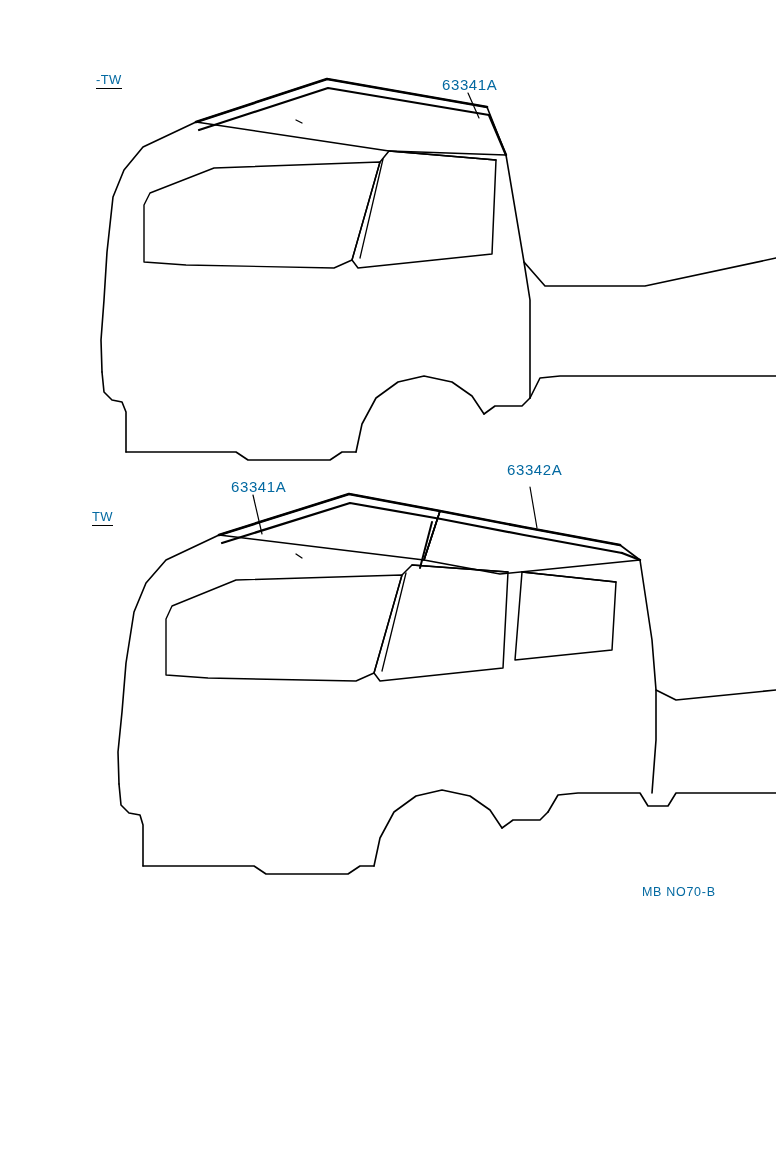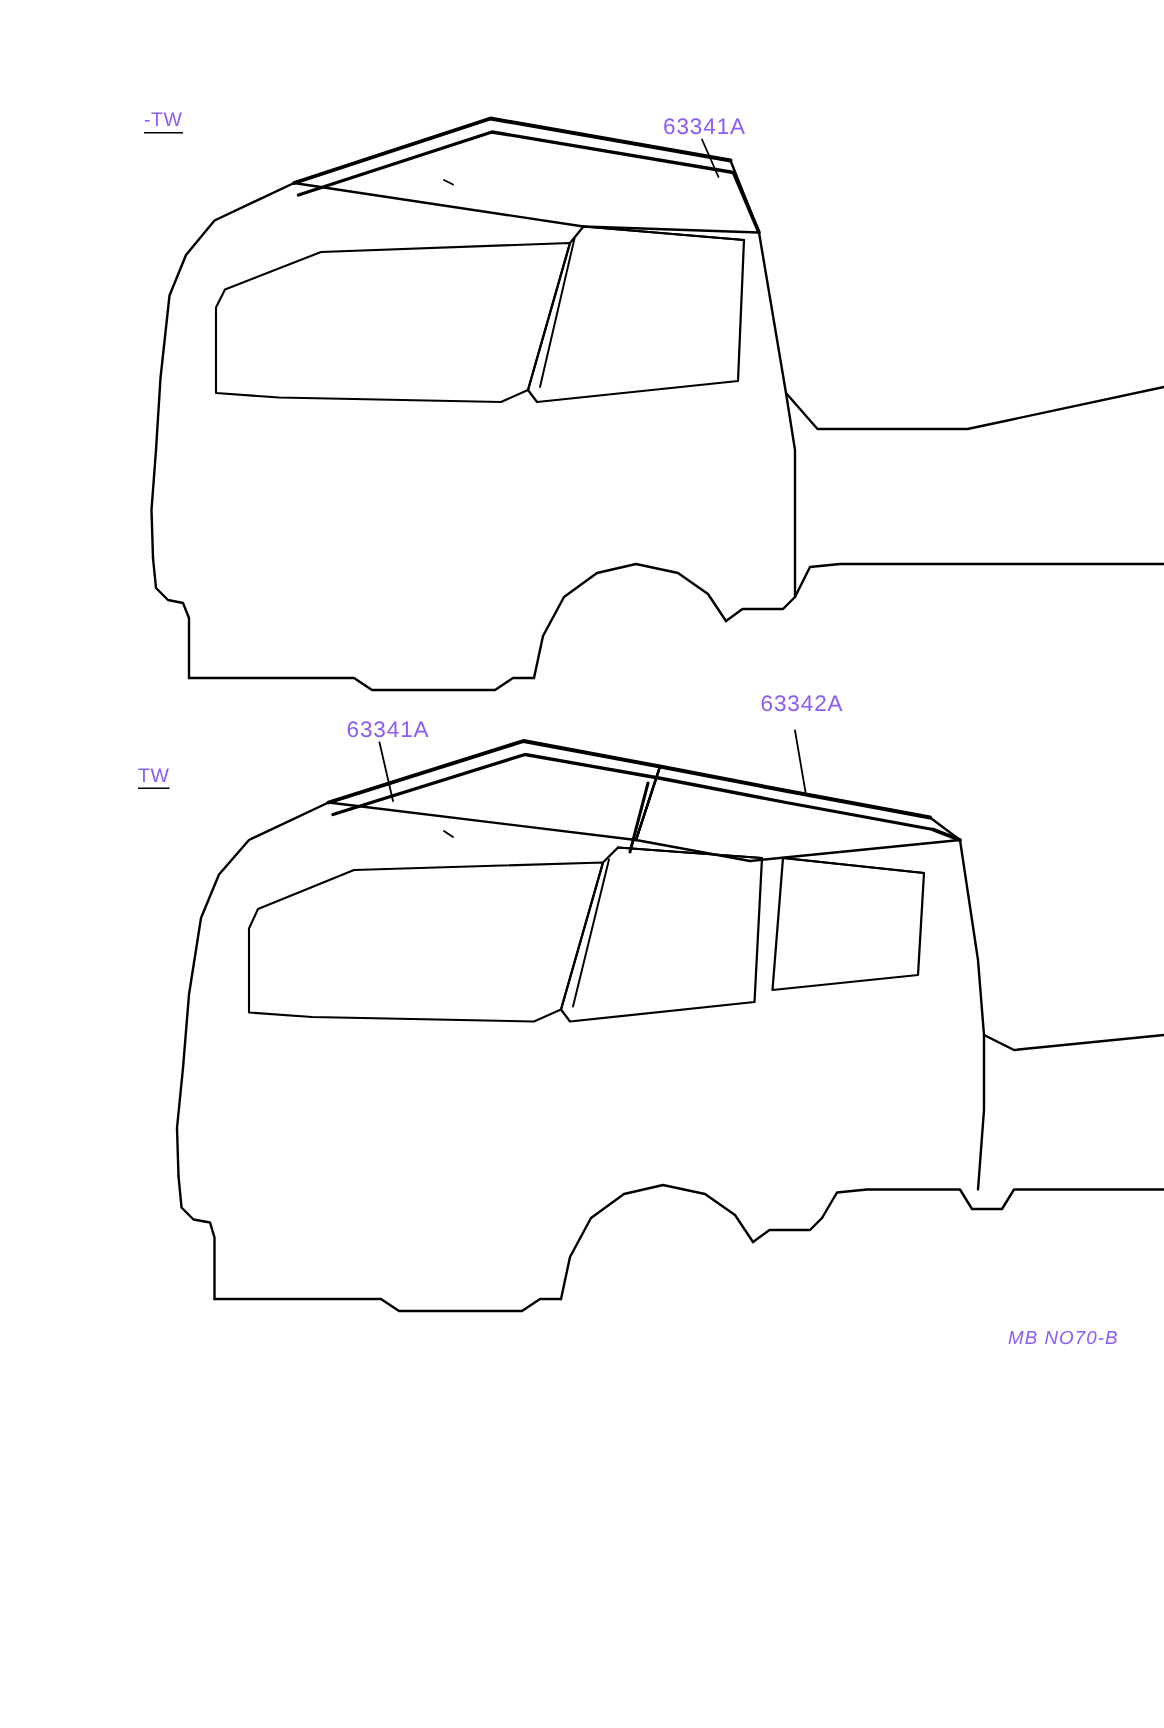--- a/index.html
+++ b/index.html
@@ -26,21 +26,21 @@
     left: 0;
     top: 0;
     width: 776px;
     height: 1152px;
   }
   .lbl {
     position: absolute;
     font-family: "Liberation Sans", sans-serif;
     font-size: 13.5px;
     letter-spacing: 0.5px;
-    color: #8b5cf6;
+    color: #0369a1;
     white-space: nowrap;
   }
   .lbl-variant {
     font-size: 13px;
     letter-spacing: 0.4px;
     border-bottom: 1.3px solid #000;
     padding-bottom: 1px;
   }
   .lbl-code {
     font-size: 15px;
@@ -49,21 +49,21 @@
   .lbl-sheet {
     font-size: 12.5px;
     letter-spacing: 0.7px;
   }
   
   #variant-top { left: 96px; top: 72px; }
   #code-top-1  { left: 442px; top: 76px; }
   #variant-bottom { left: 92px; top: 509px; }
   #code-bot-1  { left: 231px; top: 478px; }
   #code-bot-2  { left: 507px; top: 461px; }
-  #sheet-code  { left: 672px; top: 885px; font-style: italic; }
+  #sheet-code  { left: 642px; top: 885px; }
 </style>
 </head>
 <body>
 
 <div id="sheet">
 
   <svg class="figure" viewBox="0 0 776 1152" xmlns="http://www.w3.org/2000/svg">
     <g fill="none" stroke="#000" stroke-width="1.6" stroke-linejoin="round" stroke-linecap="round">
 
       <g>

